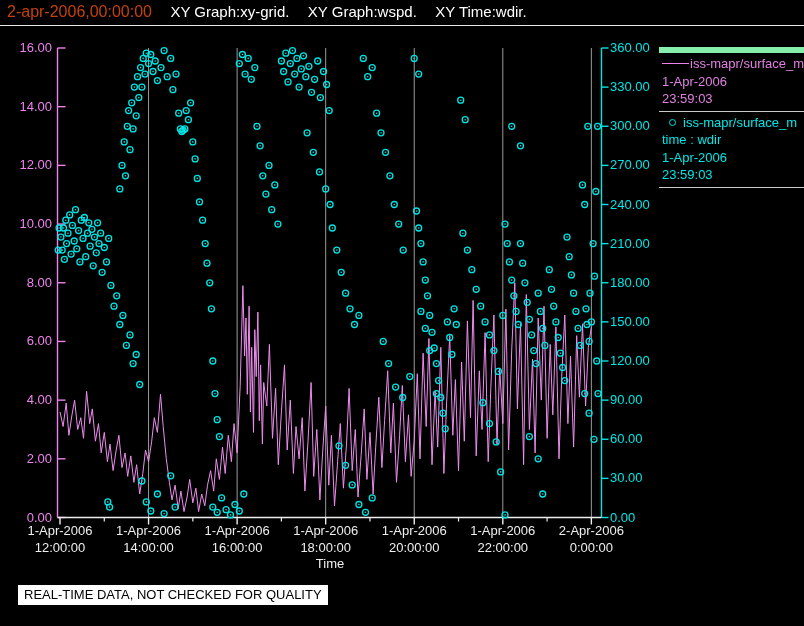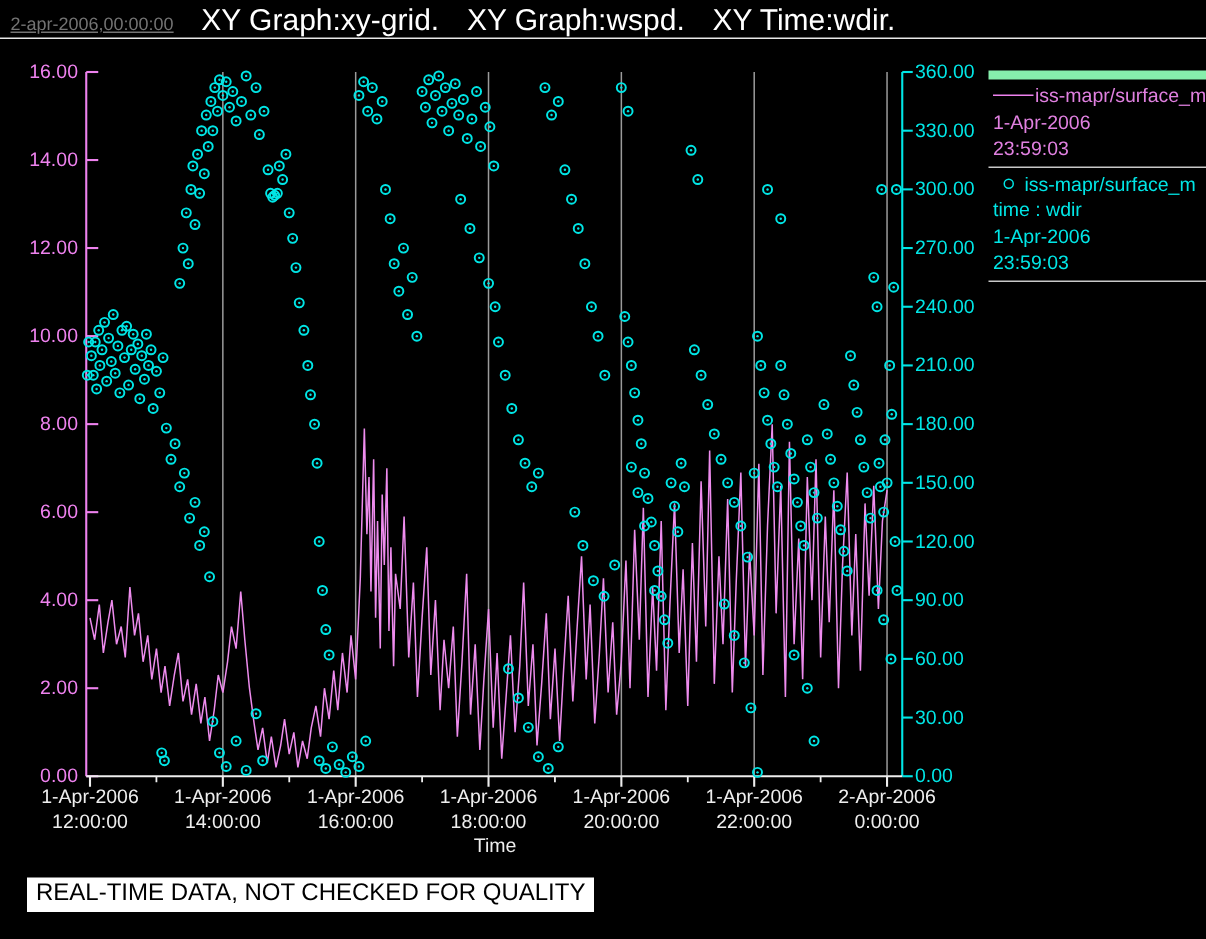--- a/index.html
+++ b/index.html
@@ -1,31 +1,31 @@
 <!DOCTYPE html>
 <html><head>
 <meta charset="utf-8">
 <style>
   html,body{margin:0;padding:0;background:#000;width:804px;height:626px;overflow:hidden;
     font-family:"Liberation Sans",sans-serif;}
   #titlebar{position:absolute;left:0;top:0;width:804px;height:25px;border-bottom:1px solid #e9e9e9;
     white-space:nowrap;overflow:hidden;}
-  #titlebar .clock{color:#737373;font-size:12px;position:relative;top:3px;left:7px;text-decoration:underline;}
-  #titlebar .titem{color:#ffffff;font-size:20px;position:relative;top:3px;left:7px;margin-left:14px;}
+  #titlebar .clock{color:#c2410c;font-size:16px;position:relative;top:3px;left:7px;}
+  #titlebar .titem{color:#ffffff;font-size:15px;position:relative;top:3px;left:7px;margin-left:14px;}
   #plotsvg{position:absolute;left:0;top:0;}
   #legend{position:absolute;left:659px;top:47px;width:145px;border-top:6px solid #86efac;
     font-size:13px;line-height:17.5px;}
   .legend-entry{border-bottom:1px solid #c9c9c9;padding:2px 0 3px 3px;white-space:nowrap;overflow:hidden;}
   .legend-entry .l1{display:flex;align-items:center;}
   .lsample-line{display:inline-block;width:27px;height:0;border-top:1px solid #ee82ee;margin-right:1px;flex:none;}
   .lsample-circle{display:inline-block;width:5px;height:5px;border:1px solid #00e6e6;border-radius:50%;
     margin:0 7px 0 7px;flex:none;}
   .wspd-text{color:#e080e0;}
   .wdir-text{color:#00e6e6;}
-  #notice{position:absolute;left:18px;top:585px;background:#ffffff;color:#000;font-size:16px;
+  #notice{position:absolute;left:18px;top:585px;background:#ffffff;color:#000;font-size:13px;
     padding:2px 6px 3px 6px;white-space:nowrap;text-align:right;}
 </style>
 </head>
 <body>
 
 <div id="titlebar">
   <span class="clock">2-apr-2006,00:00:00</span>
   <span class="titem">XY Graph:xy-grid.</span>
   <span class="titem">XY Graph:wspd.</span>
   <span class="titem">XY Time:wdir.</span>

